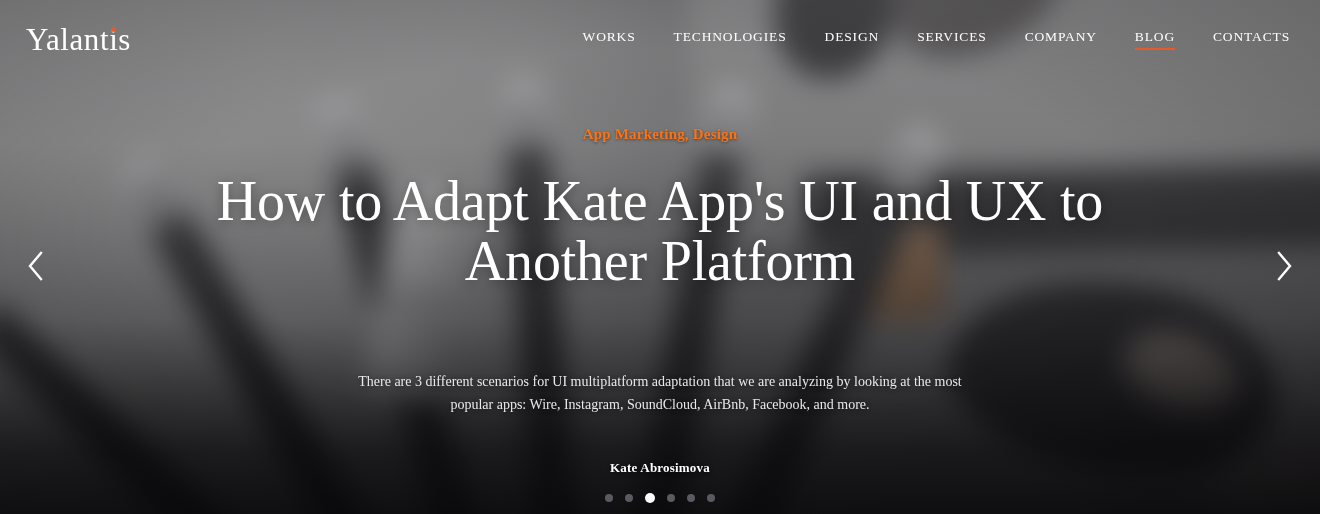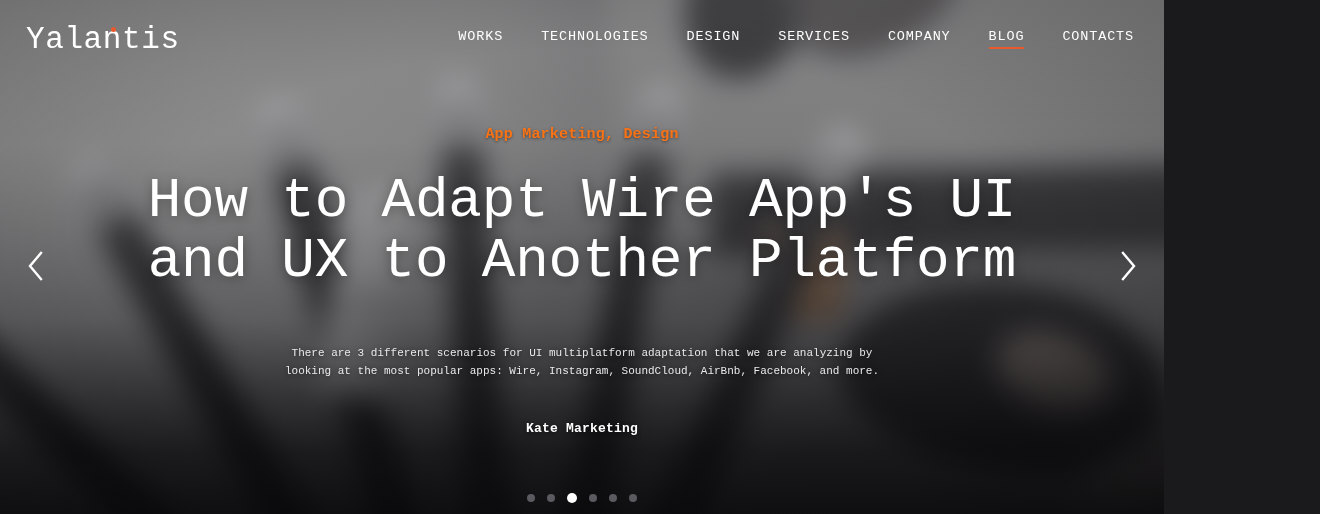--- a/index.html
+++ b/index.html
@@ -5,24 +5,24 @@
 <style>
   html, body {
     margin: 0;
     padding: 0;
     background: #1a1a1c;
   }
   * { box-sizing: border-box; }
 
   .page {
     position: relative;
-    width: 1164px;
+    width: 1320px;
     height: 514px;
     overflow: hidden;
-    font-family: Liberation Mono, monospace;
+    font-family: Liberation Serif, serif;
     -webkit-font-smoothing: antialiased;
   }
 
   
   .hero-bg {
     position: absolute;
     inset: -60px;
     overflow: hidden;
     filter: blur(14px) saturate(0.55);
   }
@@ -247,25 +247,25 @@
     text-align: center;
     color: #ffffff;
     font-size: 56px;
     font-weight: 300;
     line-height: 1.08;
     letter-spacing: -0.2px;
     text-shadow: 0 2px 12px rgba(0,0,0,.35);
     cursor: pointer;
   }
   .slide-desc {
-    margin-top: 16px;
+    margin-top: 42px;
     width: 620px;
     text-align: center;
     color: #e9e9ea;
-    font-size: 11px;
+    font-size: 14px;
     line-height: 1.58;
     text-shadow: 0 1px 5px rgba(0,0,0,.5);
   }
   .slide-author {
     margin-top: 30px;
     color: #ffffff;
     font-size: 13px;
     font-weight: bold;
     letter-spacing: .2px;
     text-shadow: 0 1px 4px rgba(0,0,0,.6);
@@ -349,23 +349,23 @@
       <a class="nav-item">DESIGN</a>
       <a class="nav-item">SERVICES</a>
       <a class="nav-item">COMPANY</a>
       <a class="nav-item active">BLOG</a>
       <a class="nav-item">CONTACTS</a>
     </nav>
   </header>
 
   <div class="slide">
     <div class="slide-category">App Marketing, Design</div>
-    <h1 class="slide-title">How to Adapt Wire App's UI and UX to Another Platform</h1>
+    <h1 class="slide-title">How to Adapt Kate App's UI and UX to Another Platform</h1>
     <p class="slide-desc">There are 3 different scenarios for UI multiplatform adaptation that we are analyzing by looking at the most popular apps: Wire, Instagram, SoundCloud, AirBnb, Facebook, and more.</p>
-    <div class="slide-author">Kate Marketing</div>
+    <div class="slide-author">Kate Abrosimova</div>
   </div>
 
   <div class="slider-arrow prev">
     <svg width="20" height="32" viewBox="0 0 20 32" aria-hidden="true">
       <polyline points="15,3 4,16 15,29" fill="none" stroke="#ffffff" stroke-width="2.4" stroke-linecap="square" stroke-linejoin="miter"></polyline>
     </svg>
   </div>
   <div class="slider-arrow next">
     <svg width="20" height="32" viewBox="0 0 20 32" aria-hidden="true">
       <polyline points="5,3 16,16 5,29" fill="none" stroke="#ffffff" stroke-width="2.4" stroke-linecap="square" stroke-linejoin="miter"></polyline>

